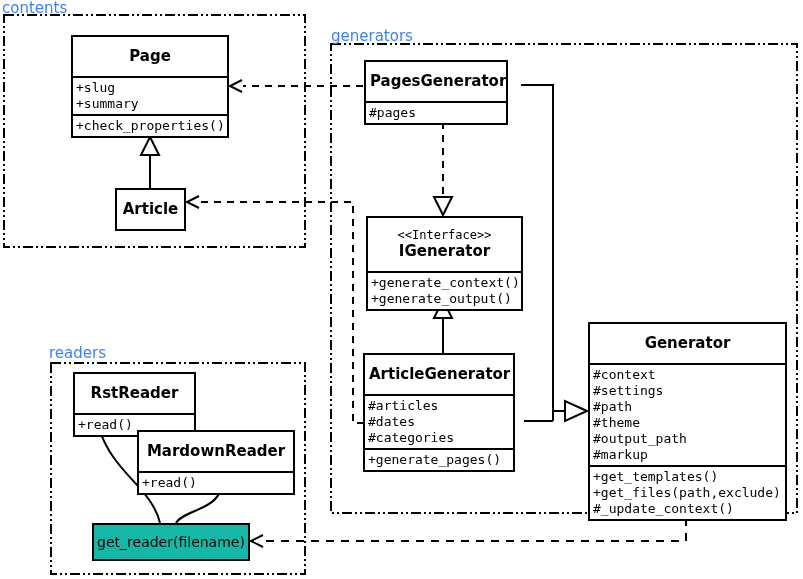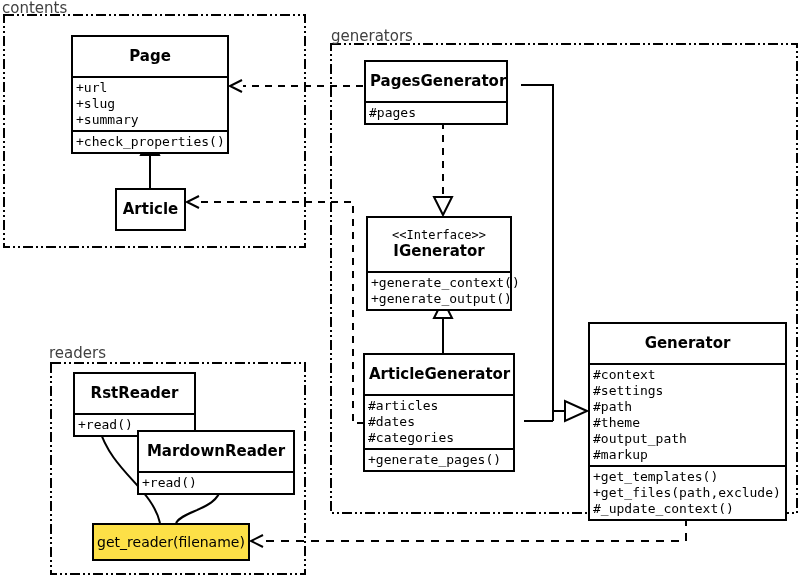--- a/index.html
+++ b/index.html
@@ -1,25 +1,25 @@
 <!DOCTYPE html>
 <html><head>
 <meta charset="utf-8">
 <style>
   html,body{margin:0;padding:0;background:#ffffff;}
   #stage{position:relative;width:803px;height:579px;background:#ffffff;overflow:hidden;
          font-family:"DejaVu Sans", sans-serif;color:#000;}
   #wires{position:absolute;left:0;top:0;z-index:1;}
-  .pkg-label{position:absolute;z-index:3;font-size:15px;line-height:16px;color:#404040;background:transparent;}
+  .pkg-label{position:absolute;z-index:3;font-size:15px;line-height:16px;color:#3b82f6;background:transparent;}
   .cls{position:absolute;z-index:2;background:#ffffff;border:2px solid #000;box-sizing:border-box;}
   .cls-title{padding:10px 4px;font-size:15px;line-height:19px;font-weight:bold;text-align:center;white-space:nowrap;}
   .cls-stereo{font-family:"DejaVu Sans Mono", monospace;font-size:12px;line-height:14px;font-weight:normal;text-align:center;}
   .cls-sec{border-top:2px solid #000;padding:2px 3px;}
   .mline{font-family:"DejaVu Sans Mono", monospace;font-size:13px;line-height:16px;white-space:pre;}
-  .plainbox{position:absolute;z-index:2;background:#fde047;border:2px solid #000;box-sizing:border-box;
+  .plainbox{position:absolute;z-index:2;background:#14b8a6;border:2px solid #000;box-sizing:border-box;
             display:flex;align-items:center;justify-content:center;font-size:14px;white-space:nowrap;}
 </style>
 </head>
 <body>
 
 <div id="stage">
 
   <svg id="wires" width="803" height="579" viewBox="0 0 803 579">
 
     <g stroke="#000" stroke-width="2" fill="none" stroke-dasharray="10 3 2 3 2 3">
@@ -74,41 +74,40 @@
     </g>
   </svg>
 
   <div class="pkg-label" style="left:2px;top:0px">contents</div>
   <div class="pkg-label" style="left:331px;top:28px">generators</div>
   <div class="pkg-label" style="left:49px;top:345px">readers</div>
 
   <div class="cls" style="left:71px;top:35px;width:158px">
     <div class="cls-title">Page</div>
     <div class="cls-sec">
-      <div class="mline">+url</div>
       <div class="mline">+slug</div>
       <div class="mline">+summary</div>
     </div>
     <div class="cls-sec">
       <div class="mline">+check_properties()</div>
     </div>
   </div>
 
   <div class="cls" style="left:115px;top:188px;width:71px">
     <div class="cls-title">Article</div>
   </div>
 
   <div class="cls" style="left:364px;top:60px;width:144px">
     <div class="cls-title">PagesGenerator</div>
     <div class="cls-sec">
       <div class="mline">#pages</div>
     </div>
   </div>
 
-  <div class="cls" style="left:366px;top:216px;width:146px">
+  <div class="cls" style="left:366px;top:216px;width:157px">
     <div class="cls-title">
       <div class="cls-stereo">&lt;&lt;Interface&gt;&gt;</div>
       <div>IGenerator</div>
     </div>
     <div class="cls-sec">
       <div class="mline">+generate_context()</div>
       <div class="mline">+generate_output()</div>
     </div>
   </div>
 

